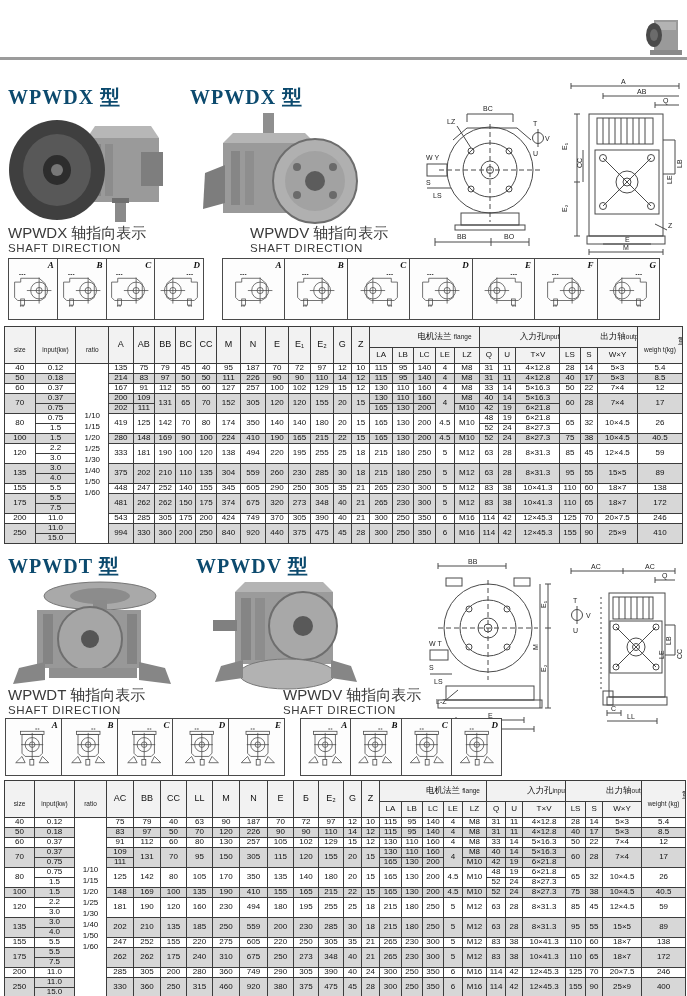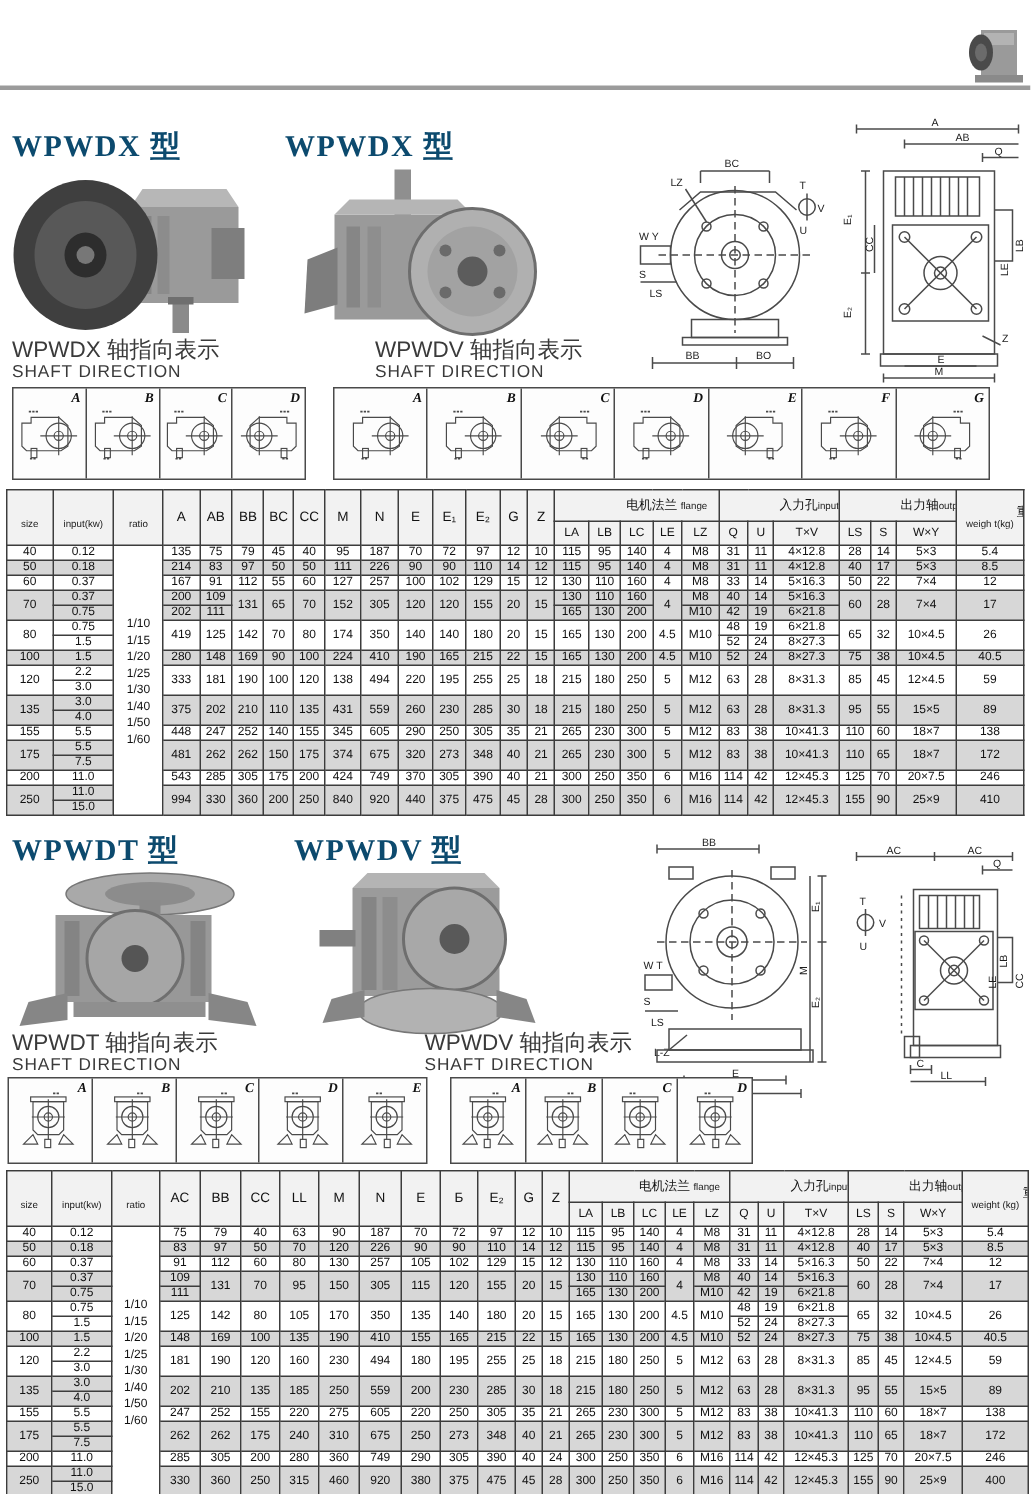--- a/index.html
+++ b/index.html
@@ -618,21 +618,21 @@
           <td>3.0</td>
         </tr>
         <tr class="shade" style="height: 10px;">
           <td rowspan="2">135</td>
           <td>3.0</td>
           <td rowspan="2">375</td>
           <td rowspan="2">202</td>
           <td rowspan="2">210</td>
           <td rowspan="2">110</td>
           <td rowspan="2">135</td>
-          <td rowspan="2">431</td>
+          <td rowspan="2">304</td>
           <td rowspan="2">559</td>
           <td rowspan="2">260</td>
           <td rowspan="2">230</td>
           <td rowspan="2">285</td>
           <td rowspan="2">30</td>
           <td rowspan="2">18</td>
           <td rowspan="2">215</td>
           <td rowspan="2">180</td>
           <td rowspan="2">250</td>
           <td rowspan="2">5</td>

